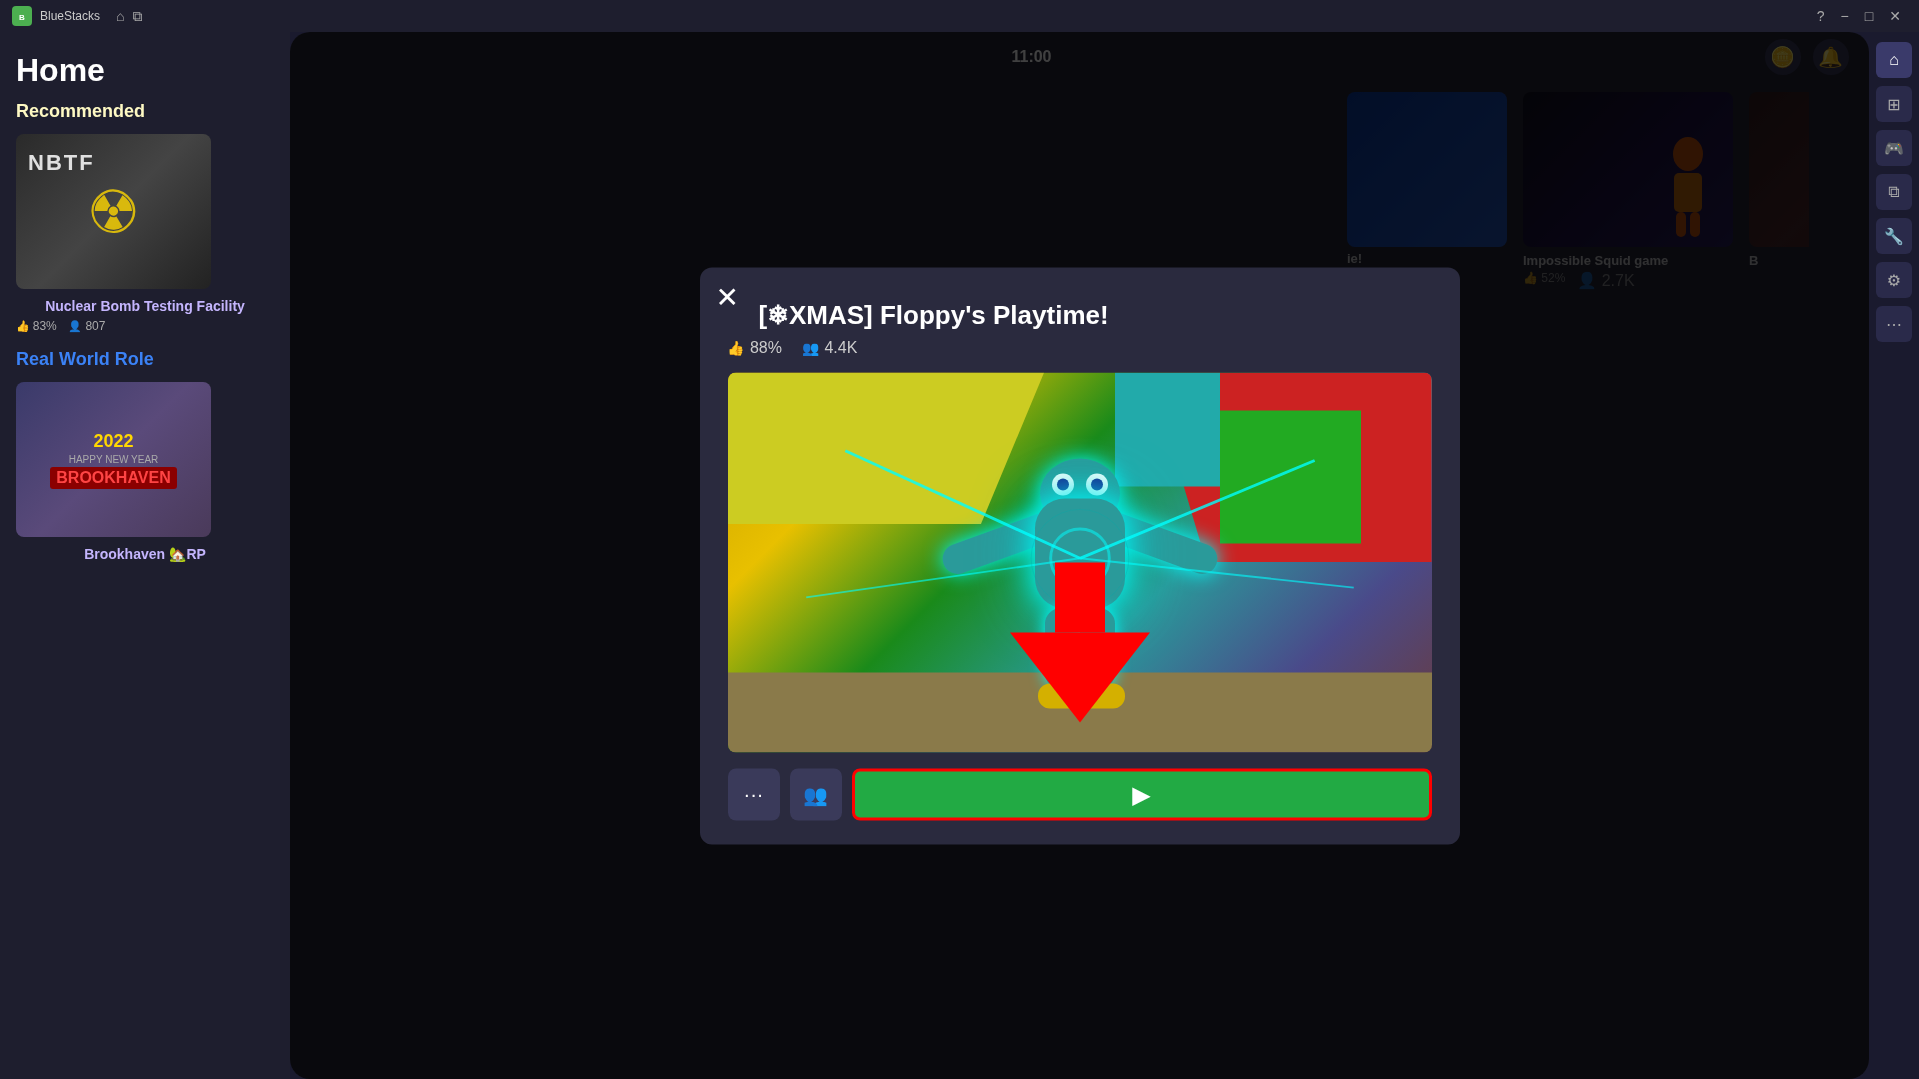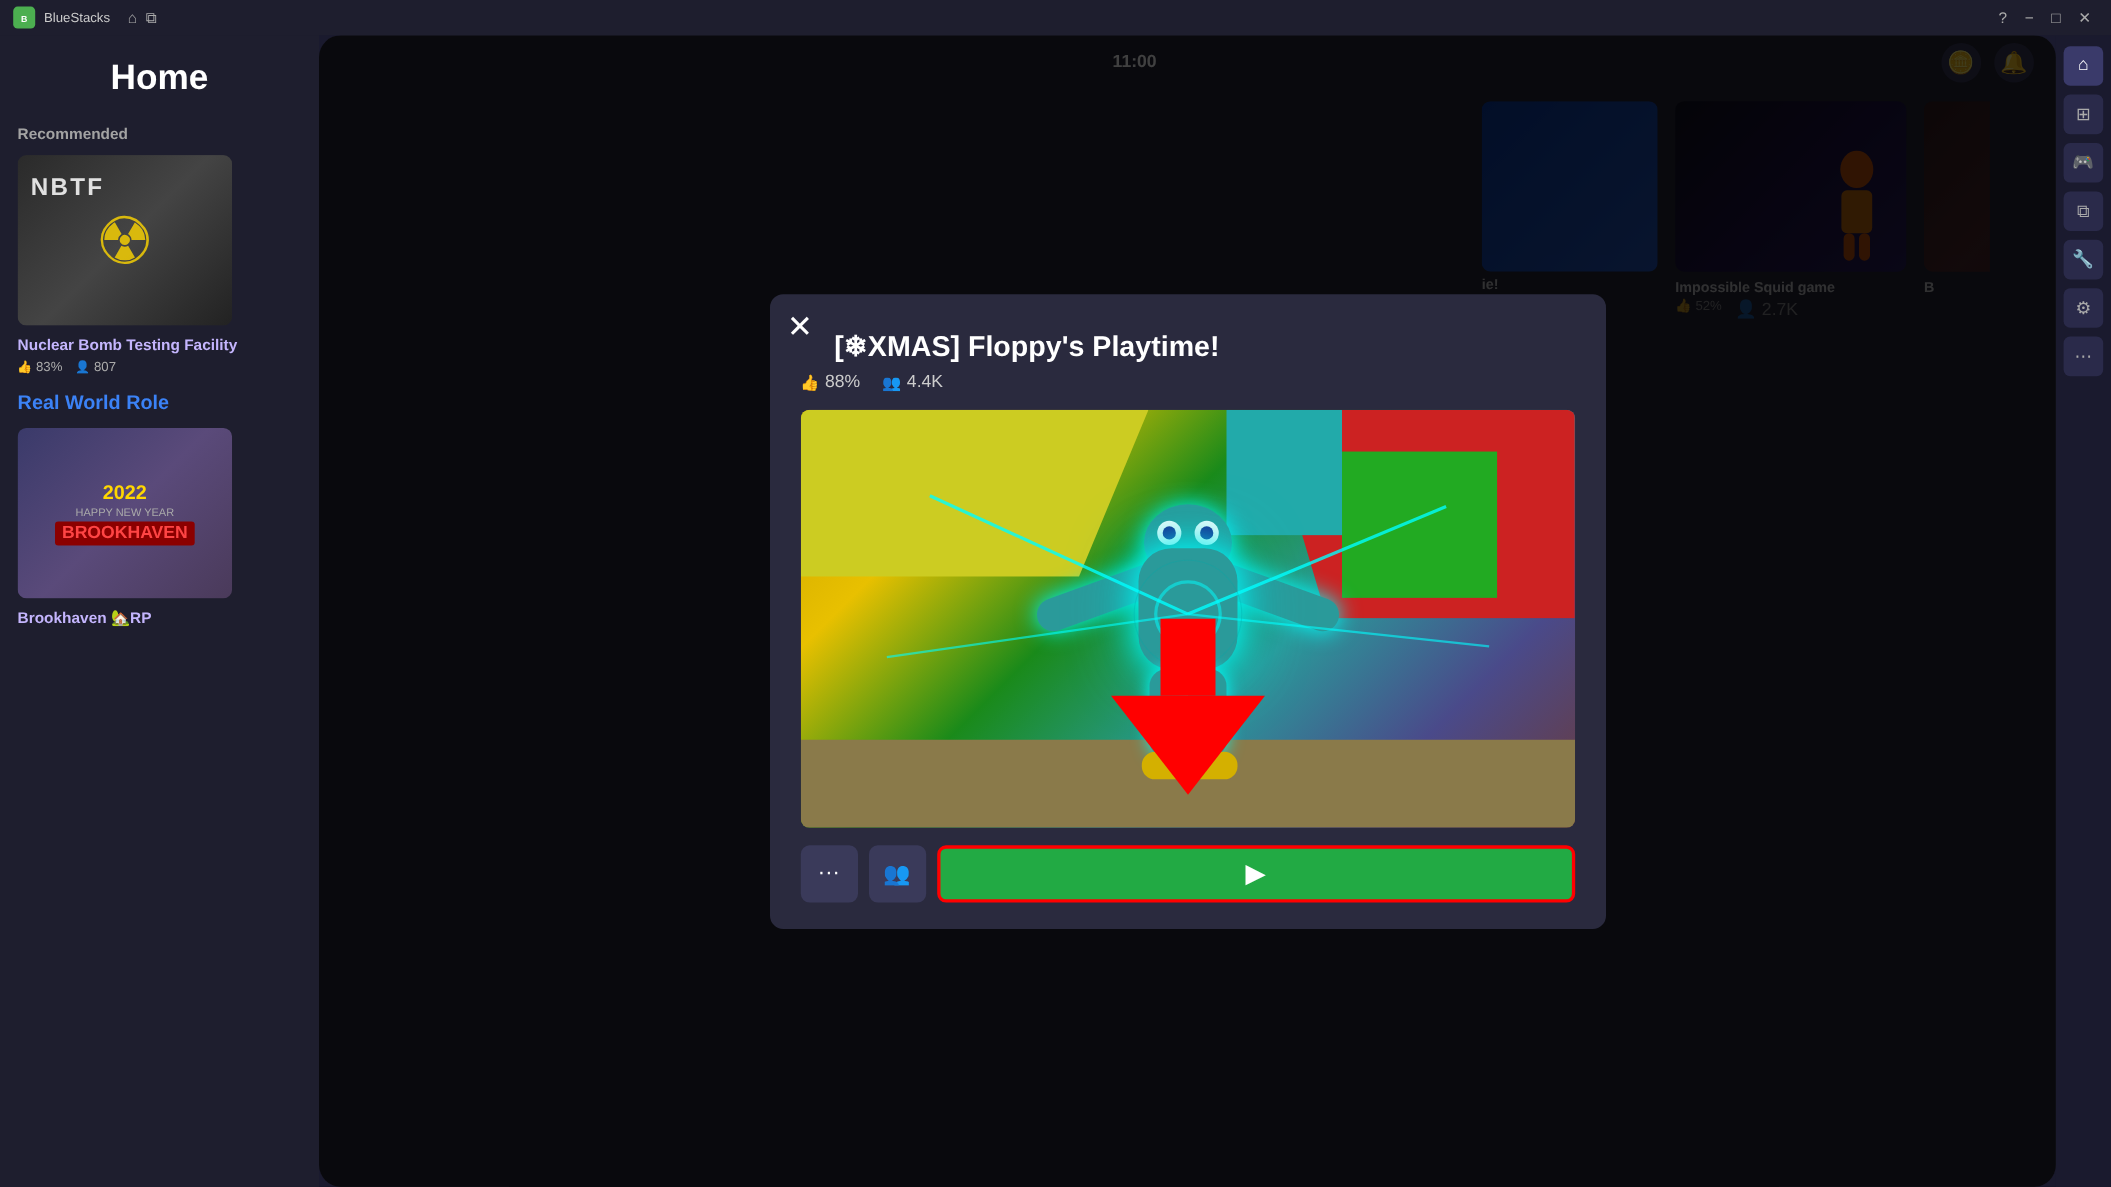--- a/index.html
+++ b/index.html
@@ -61,31 +61,31 @@
       width: 290px;
       background: #1e1e2e;
       padding: 20px 16px;
       flex-shrink: 0;
       overflow: hidden;
     }
     .sidebar-title {
       color: #ffffff;
       font-size: 32px;
       font-weight: 700;
-      margin-bottom: 24px;
-      text-align: center;
+      margin-bottom: 12px;
     }
     .sidebar-section-title {
-      color: #a3a3a3;
-      font-size: 14px;
+      color: #fef9c3;
+      font-size: 18px;
       font-weight: 600;
       margin-bottom: 12px;
     }
     .game-card {
       margin-bottom: 16px;
+      text-align: center;
     }
     .game-thumb {
       width: 195px;
       height: 155px;
       border-radius: 8px;
       overflow: hidden;
       margin-bottom: 8px;
     }
     .game-thumb-nbtf {
       background: linear-gradient(135deg, #2a2a2a 0%, #444 50%, #222 100%);

